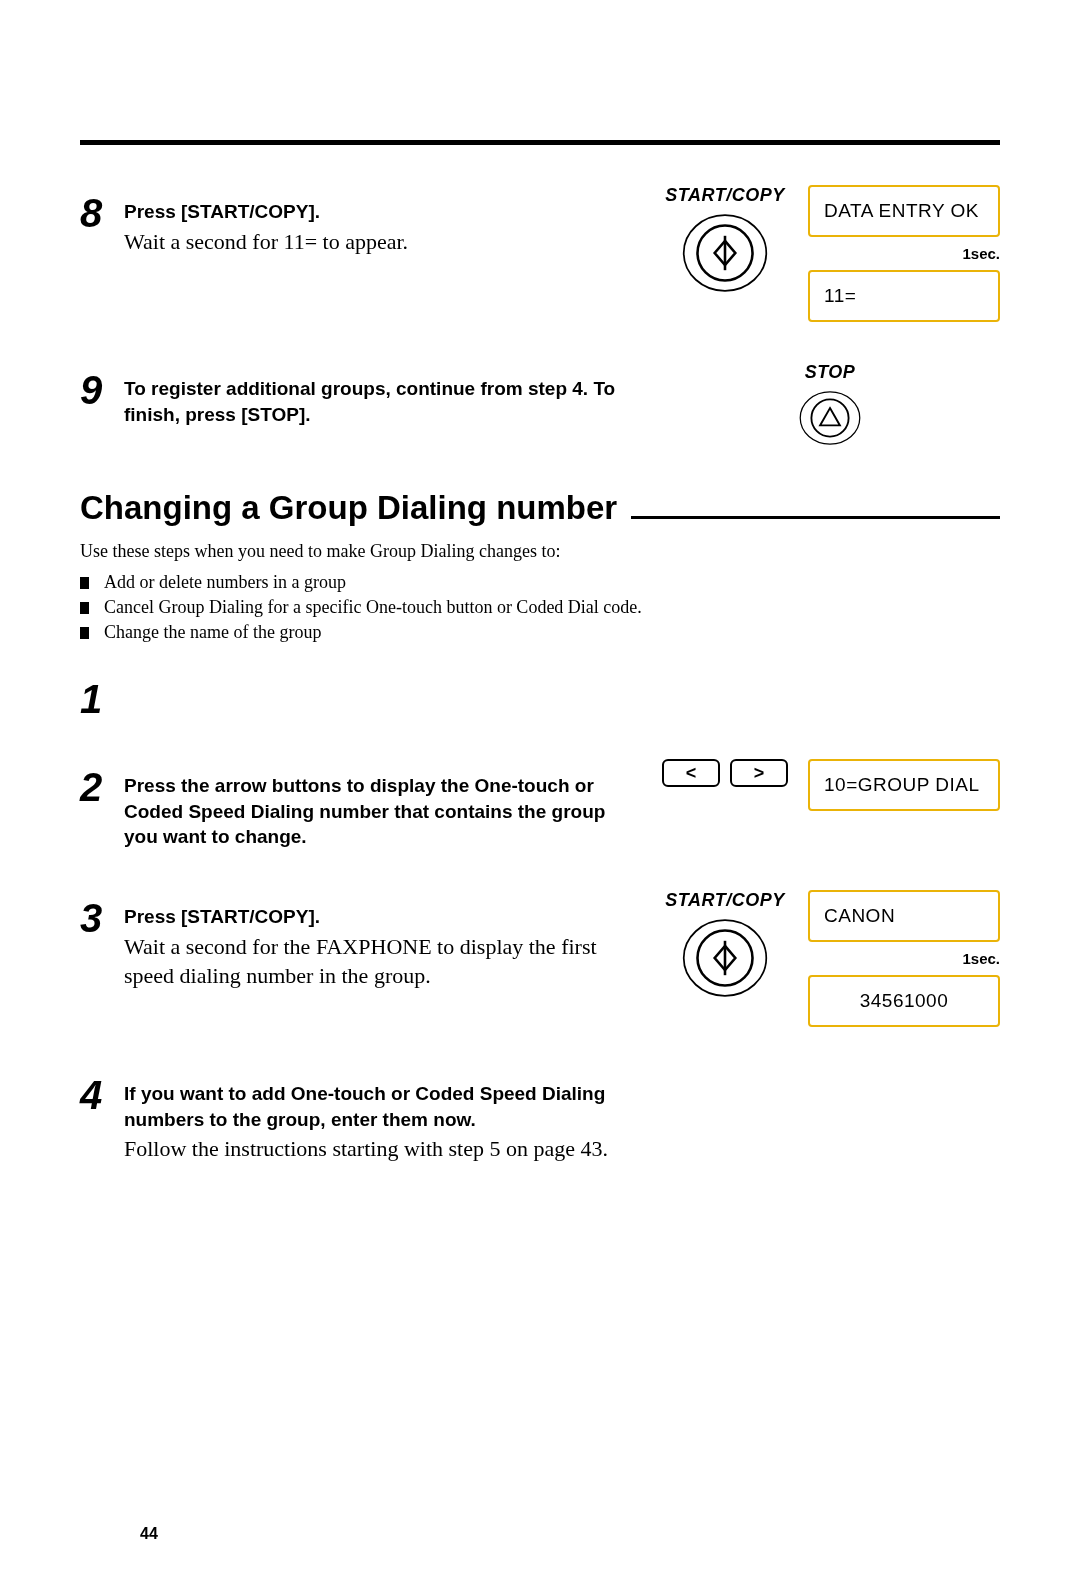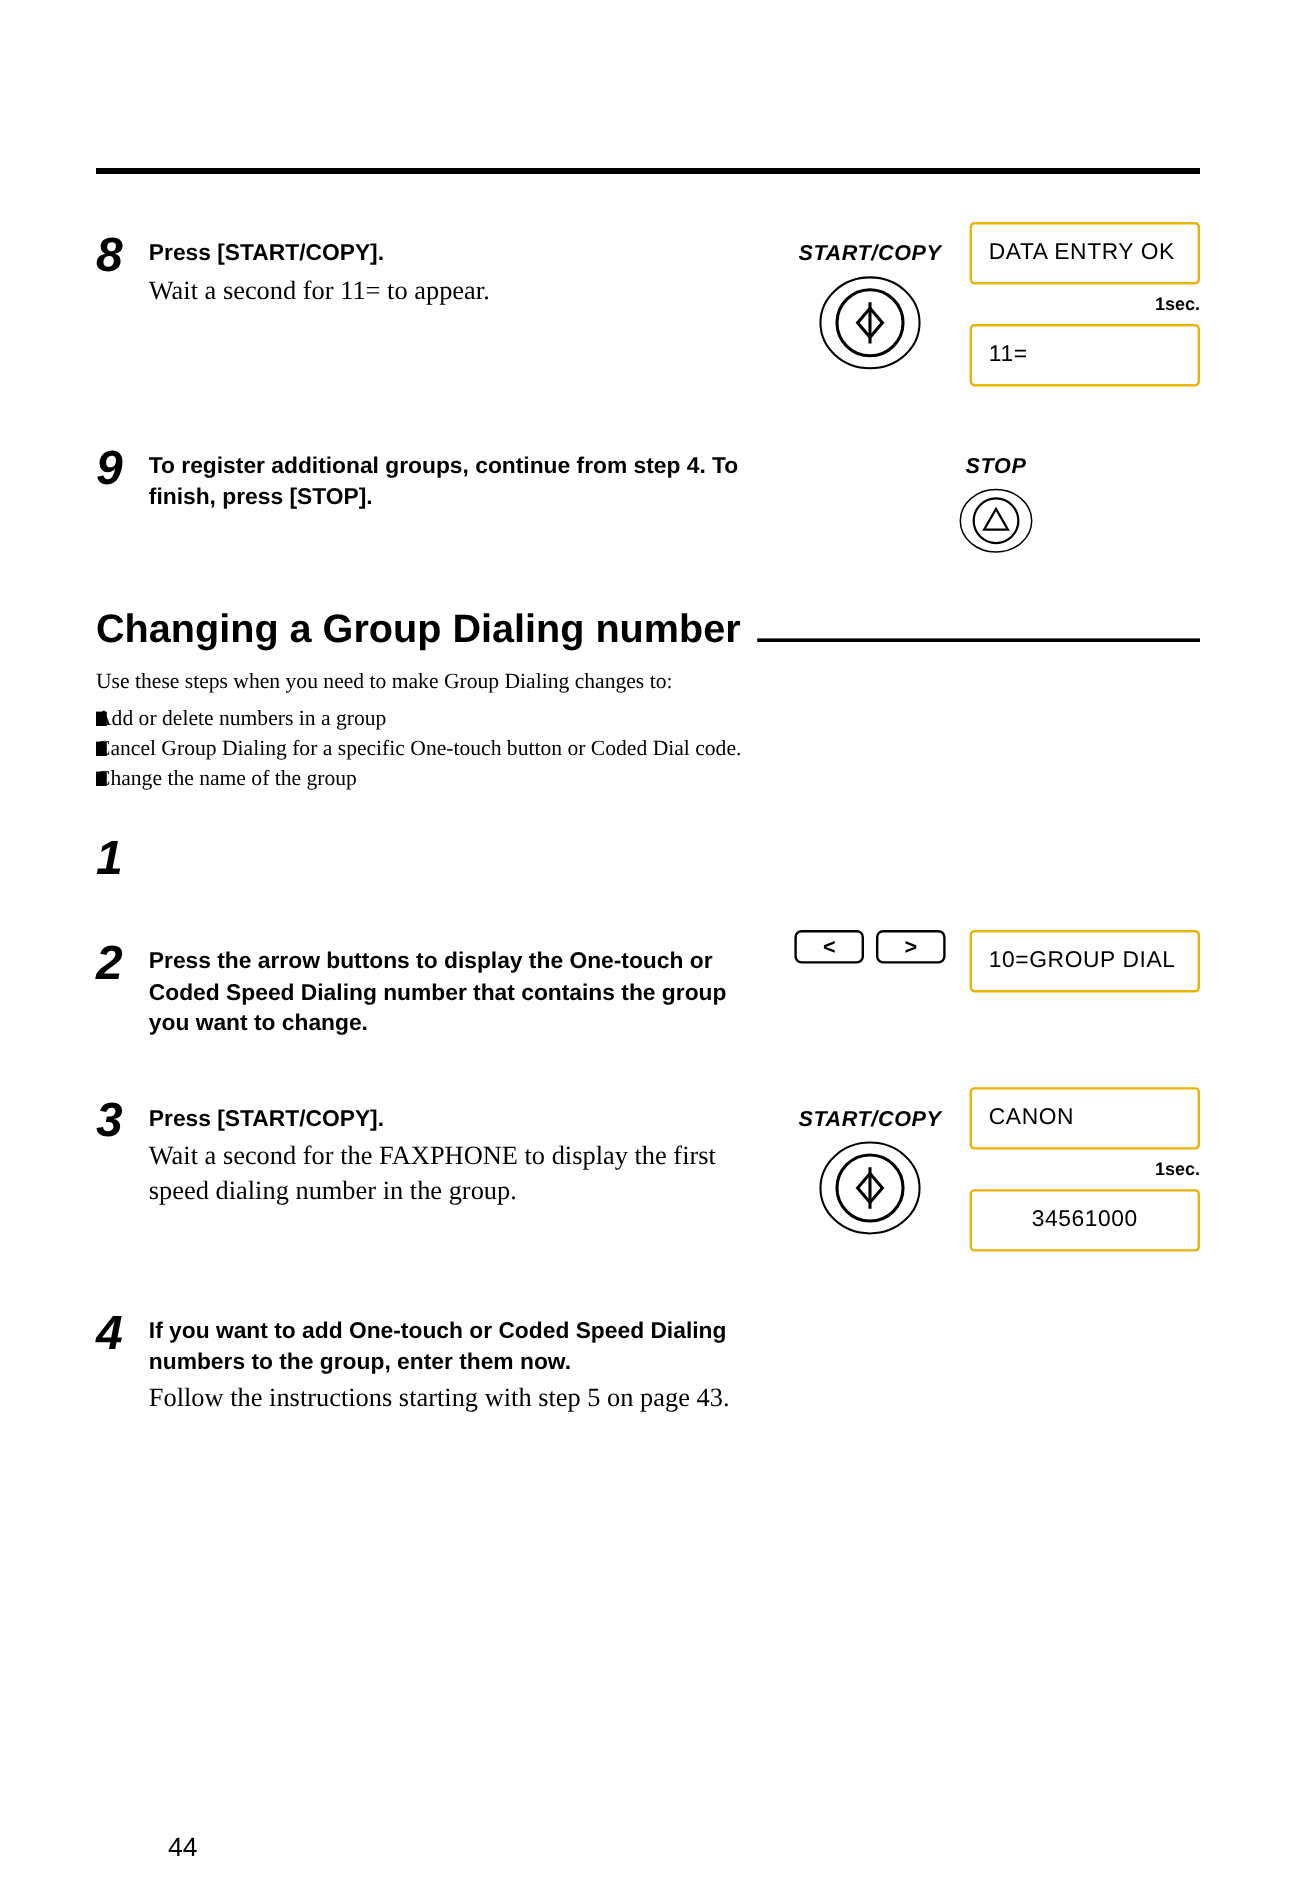--- a/index.html
+++ b/index.html
@@ -71,21 +71,20 @@
     align-items: center;
     width: 130px;
   }
   .btn-label {
     font-family: Arial, Helvetica, sans-serif;
     font-weight: 700;
     font-style: italic;
     font-size: 18px;
     letter-spacing: 0.5px;
     margin-bottom: 4px;
-    margin-top: 16px;
   }
   .lcd-stack {
     display: flex;
     flex-direction: column;
     gap: 6px;
     flex: 1;
   }
   .lcd {
     border: 2px solid #eab308;
     border-radius: 4px;
@@ -131,20 +130,21 @@
   ul.bullets {
     list-style: none;
     padding: 0;
     margin: 0 0 28px 0;
   }
   ul.bullets li {
     font-family: "Times New Roman", Times, serif;
     font-size: 18px;
     margin: 4px 0;
     position: relative;
+    padding-left: 24px;
   }
   ul.bullets li::before {
     content: "";
     position: absolute;
     left: 0;
     top: 5px;
     width: 9px;
     height: 12px;
     background: #000;
   }
@@ -161,24 +161,24 @@
     display: flex;
     align-items: center;
     justify-content: center;
     font-weight: 700;
     font-size: 18px;
     font-family: Arial, Helvetica, sans-serif;
   }
   .page-num {
     position: absolute;
     left: 60px;
-    bottom: 32px;
-    font-family: Arial, Helvetica, sans-serif;
-    font-weight: 400;
-    font-size: 22px;
+    bottom: 42px;
+    font-family: Arial, Helvetica, sans-serif;
+    font-weight: 700;
+    font-size: 16px;
   }
   .page-wrap { position: relative; min-height: 1445px; }
 
   
   svg.round-btn { width: 86px; height: 86px; }
   svg.round-btn-sm { width: 62px; height: 62px; }
 </style>
 </head>
 <body>
 

